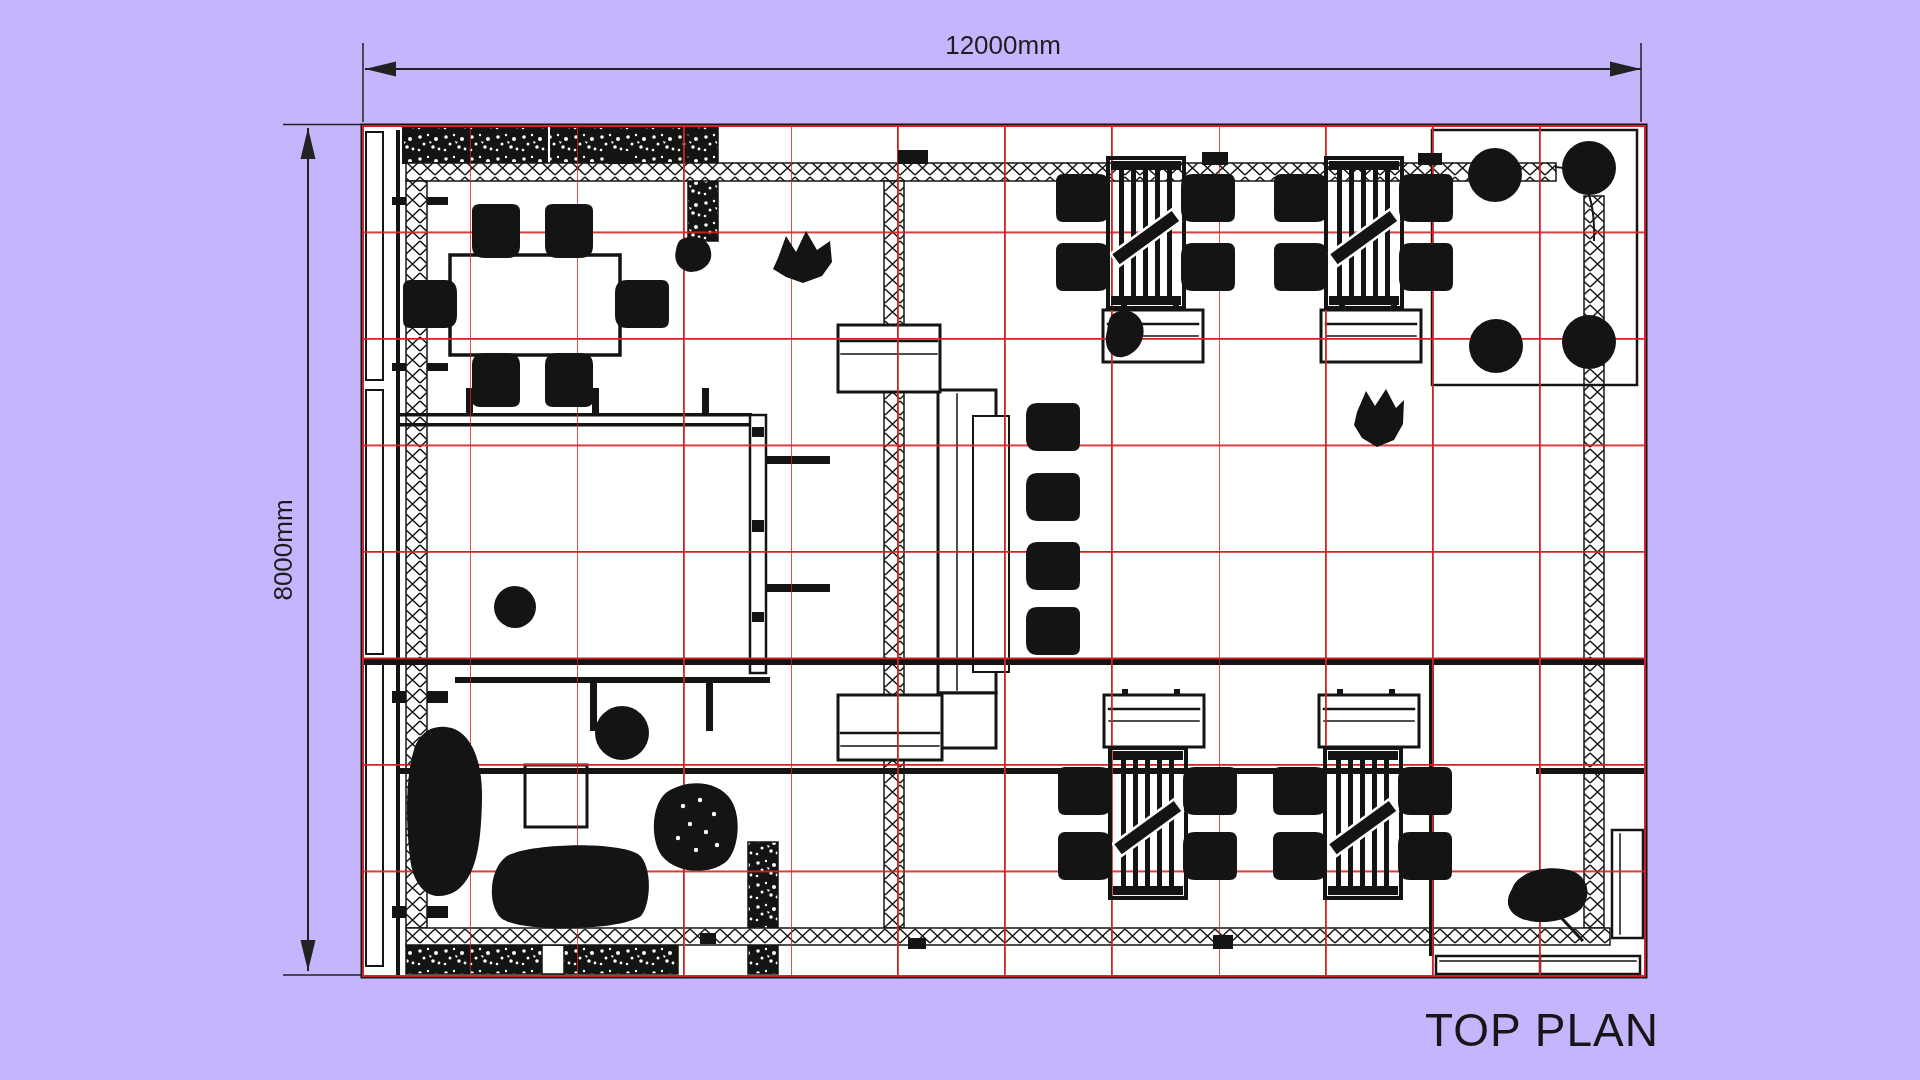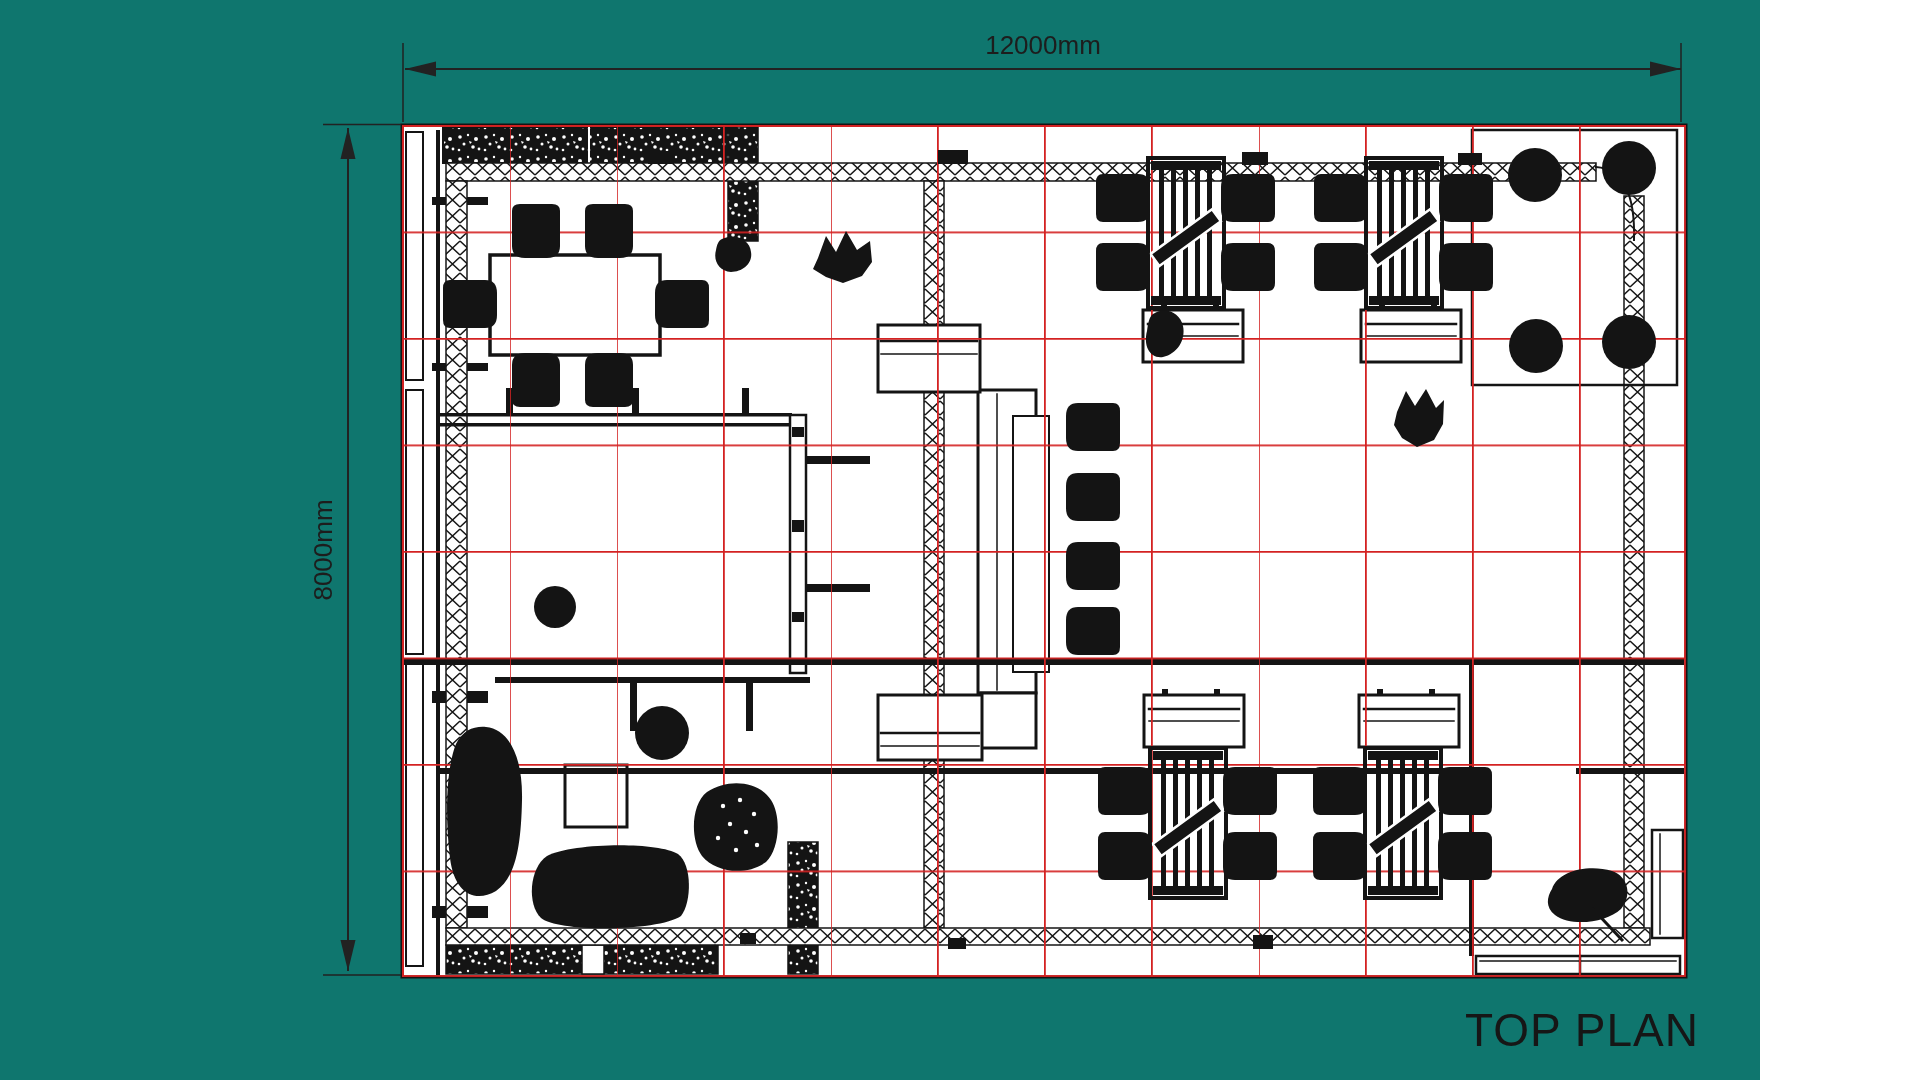--- a/index.html
+++ b/index.html
@@ -1,23 +1,22 @@
 <!DOCTYPE html>
 <html><head>
 <meta charset="utf-8">
 <style>
   html, body { margin: 0; padding: 0; background: #ffffff; }
   .stage {
     position: relative;
-    width: 1720px;
+    width: 1920px;
     height: 1080px;
-    background: #0f766e;
+    background: #c4b5fd;
     overflow: hidden;
     font-family: "Liberation Sans", sans-serif;
-    padding-left: 40px;
   }
   svg { display: block; width: 1920px; height: 1080px; }
   text {
     font-family: "Liberation Sans", sans-serif;
     fill: #1d1d1d;
   }
   .dim-label { font-size: 26px; }
   .title-label { font-size: 46px; letter-spacing: 1px; fill: #161616; }
 </style>
 </head>

